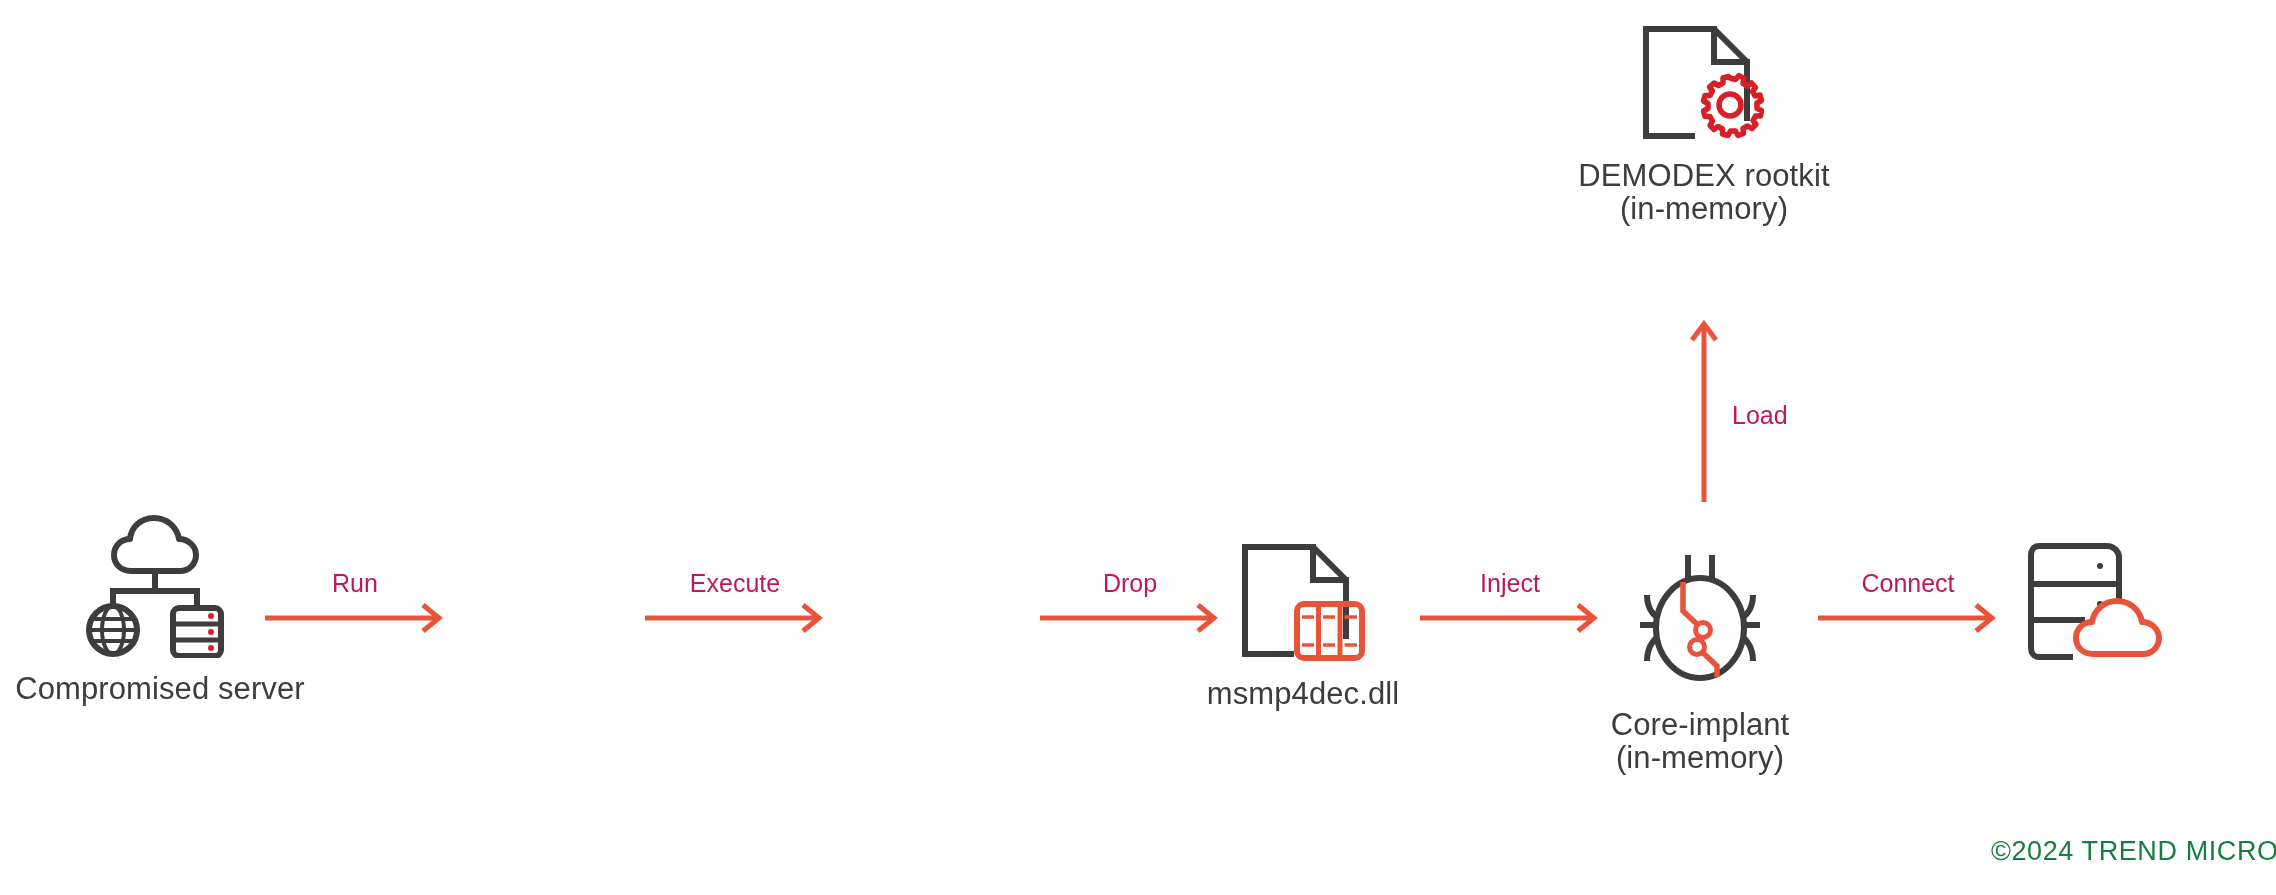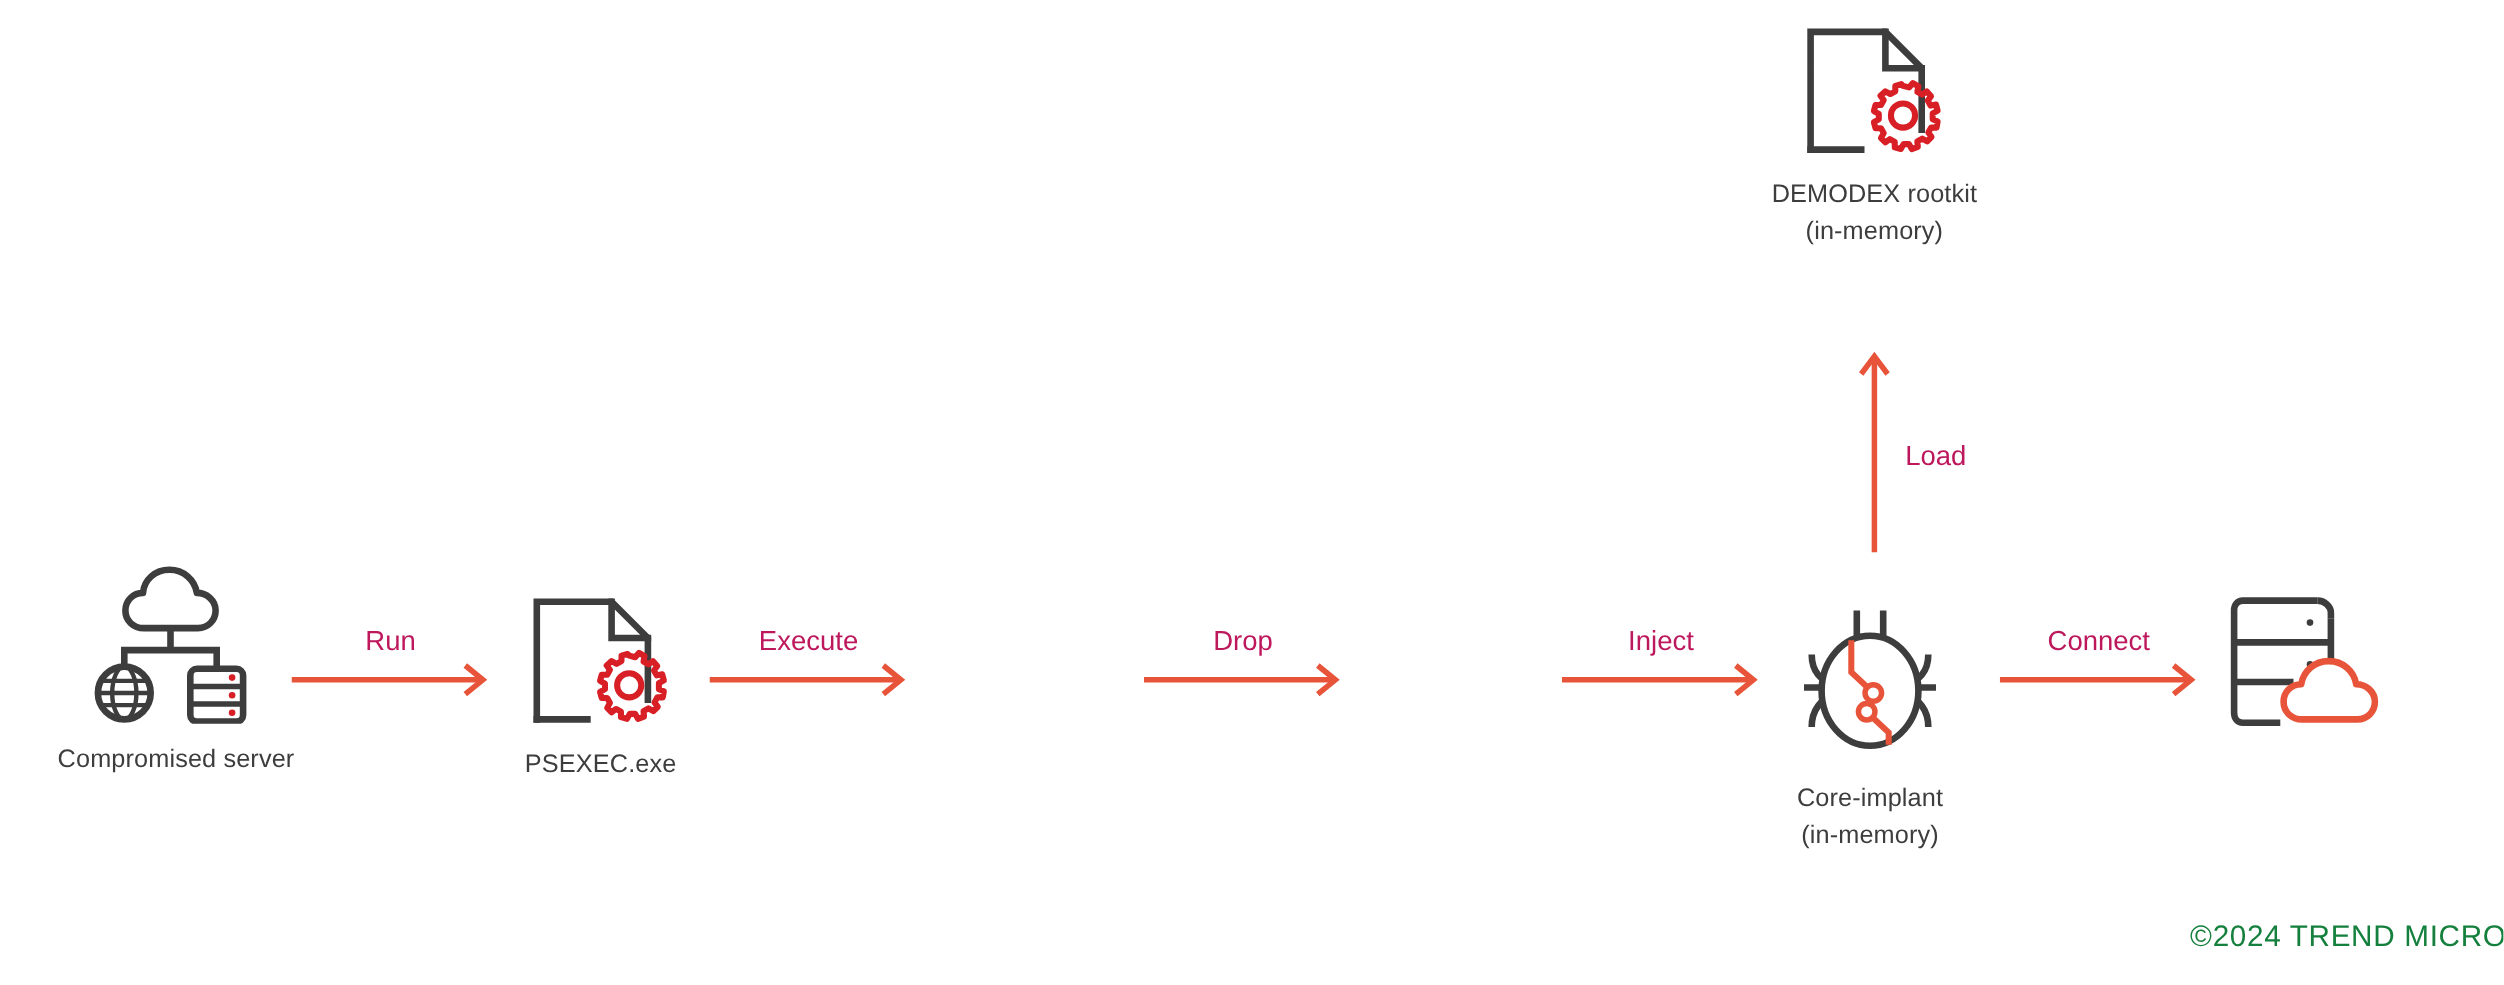--- a/index.html
+++ b/index.html
@@ -23,21 +23,21 @@
     position: absolute;
     display: flex;
     flex-direction: column;
     align-items: center;
   }
   .node-icon {
     display: block;
   }
   .node-label {
     margin-top: 10px;
-    font-size: 23px;
+    font-size: 31px;
     line-height: 33px;
     color: #3d3d3d;
     text-align: center;
     white-space: nowrap;
     letter-spacing: 0.1px;
   }
   .node-label.accent {
     color: #e8543a;
   }
   .edge {
@@ -125,45 +125,39 @@
         <circle cx="128" cy="103" r="3" fill="#d81f26"></circle>
         <circle cx="128" cy="119" r="3" fill="#d81f26"></circle>
         <circle cx="128" cy="135" r="3" fill="#d81f26"></circle>
       </svg>
     </div>
     <div class="node-label">
       <div>Compromised server</div>
     </div>
   </div>
 
-  <div class="node" style="left:478px; top:538px; width:136px;">
+
+
+  <div class="node" style="left:1235px; top:538px; width:136px;">
     <div class="node-icon">
       <svg width="135" height="125" viewBox="0 0 135 125" fill="none" xmlns="http://www.w3.org/2000/svg">
         <path d="M9 116 L9 9 L77 9 L110 42 L110 98" stroke="#3d3d3d" stroke-width="6" stroke-linecap="square" stroke-linejoin="miter"></path>
         <path d="M9 116 L55 116" stroke="#3d3d3d" stroke-width="6" stroke-linecap="square"></path>
         <path d="M77 9 L77 42 L110 42" stroke="#3d3d3d" stroke-width="6" stroke-linecap="square" stroke-linejoin="miter"></path>
-        <g transform="translate(93,89)">
-          <path d="M0,-31 L5.5,-29.5 L9,-33.5 L14,-30.5 L13,-25.5 L17.5,-23 L21.5,-26 L25.5,-21.5
-                   L22.5,-17.5 L25,-13 L30,-14 L31.5,-8.5 L27,-6 L27,-0.5
-                   L31.5,1.5 L30.5,7 L25.5,7 L23,11.5 L26,15.5 L22,19.5
-                   L17.5,17 L13,19.5 L13.5,24.5 L8,26.5 L5.5,22 L0.5,22
-                   L-2,26.5 L-7.5,25 L-7.5,20 L-12,17.5 L-16,20.5 L-20,16.5
-                   L-17.5,12 L-20,7.5 L-25,7.5 L-26.5,2 L-22,-0.5 L-22,-5.5
-                   L-26.5,-8 L-25,-13.5 L-20,-13.5 L-17.5,-18 L-20.5,-22 L-16,-26
-                   L-11.5,-23.5 L-7,-26 L-7,-31 L-1.5,-32.5 Z" fill="none" stroke="#d81f26" stroke-width="5.5" stroke-linejoin="round"></path>
-          <circle cx="0" cy="-4" r="11" fill="none" stroke="#d81f26" stroke-width="5.5"></circle>
-        </g>
-      </svg>
-    </div>
-    <div class="node-label">
-      <div>PSEXEC.exe</div>
-    </div>
-  </div>
-
-
+
+        <rect x="61" y="66" width="65" height="54" rx="7" fill="none" stroke="#e8543a" stroke-width="6"></rect>
+        <path d="M82.5 66 L82.5 120 M104 66 L104 120" stroke="#e8543a" stroke-width="5"></path>
+        <path d="M66 79 L78 79 M87 79 L99 79 M108.5 79 L121 79" stroke="#e8543a" stroke-width="3.5"></path>
+        <path d="M66 107 L78 107 M87 107 L99 107 M108.5 107 L121 107" stroke="#e8543a" stroke-width="3.5"></path>
+      </svg>
+    </div>
+    <div class="node-label">
+      <div>msmp4dec.dll</div>
+    </div>
+  </div>
 
   <div class="node" style="left:1620px; top:549px; width:160px;">
     <div class="node-icon">
       <svg width="160" height="145" viewBox="0 0 160 145" fill="none" xmlns="http://www.w3.org/2000/svg">
 
         <path d="M68 6 L68 30 M92 6 L92 30" stroke="#3d3d3d" stroke-width="6" stroke-linecap="butt"></path>
 
         <path d="M27 46 C27 62 36 70 46 72" stroke="#3d3d3d" stroke-width="6" fill="none" stroke-linecap="butt"></path>
         <path d="M20 76 L42 76" stroke="#3d3d3d" stroke-width="6" stroke-linecap="butt"></path>
         <path d="M27 112 C27 96 36 86 46 84" stroke="#3d3d3d" stroke-width="6" fill="none" stroke-linecap="butt"></path>

